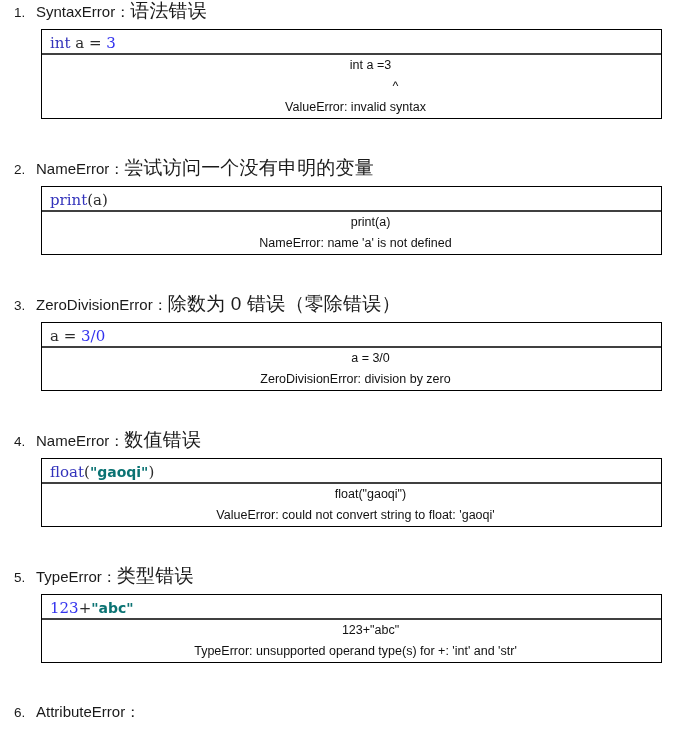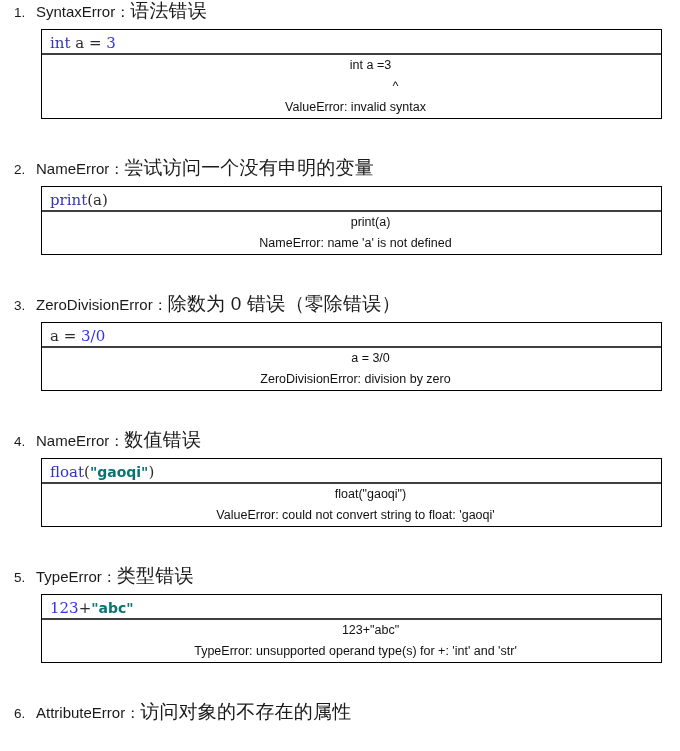--- a/index.html
+++ b/index.html
@@ -157,17 +157,16 @@
         <div class="box">
           <div class="code-line"><span class="num-lit">123</span><span class="plain">+</span><span class="str-lit">"abc"</span></div>
           <div class="out"><div class="out-row indent">123+"abc"</div><div class="out-row">TypeError: unsupported operand type(s) for +: 'int' and 'str'</div></div>
         </div>
       </div>
       <div class="spacer-lg"></div>
       <div class="section">
         <div class="heading">
           <span class="num">6.</span>
           <span class="err-name">AttributeError：</span>
-          <span class="cn">访问对象的不存在的属性</span>
         </div>
       </div>
     </div>
 </div>
 
 </body></html>

